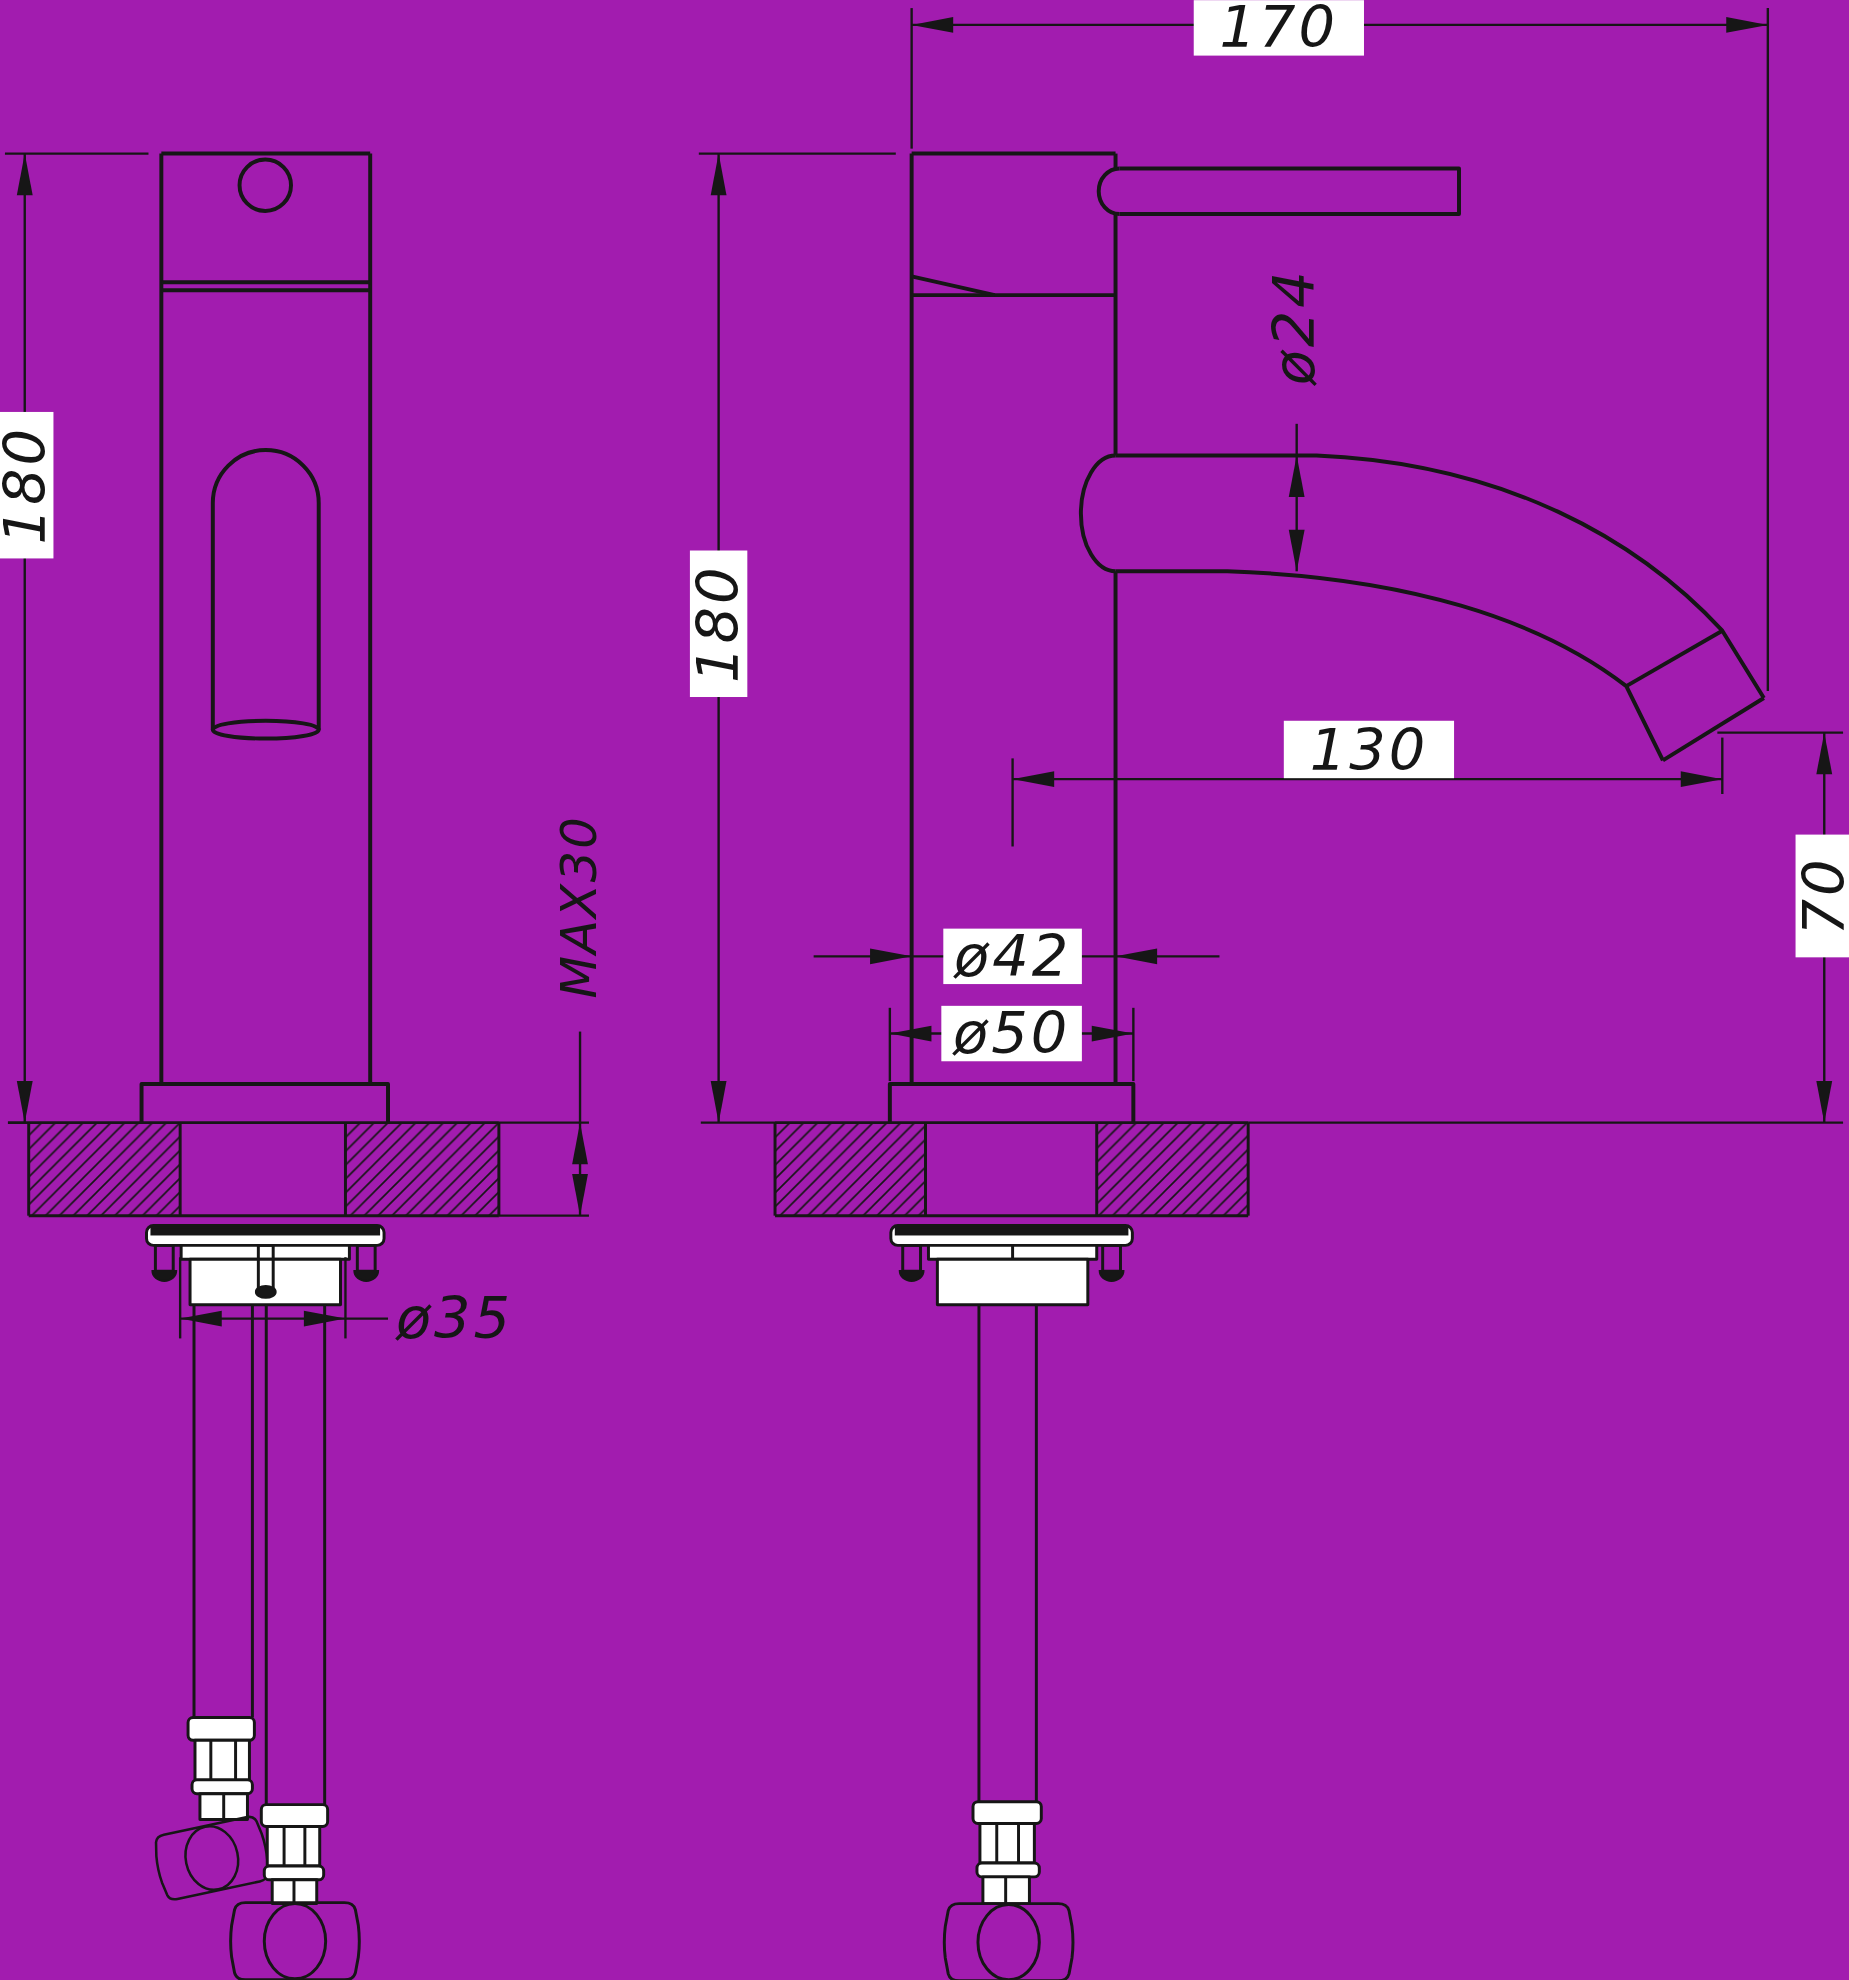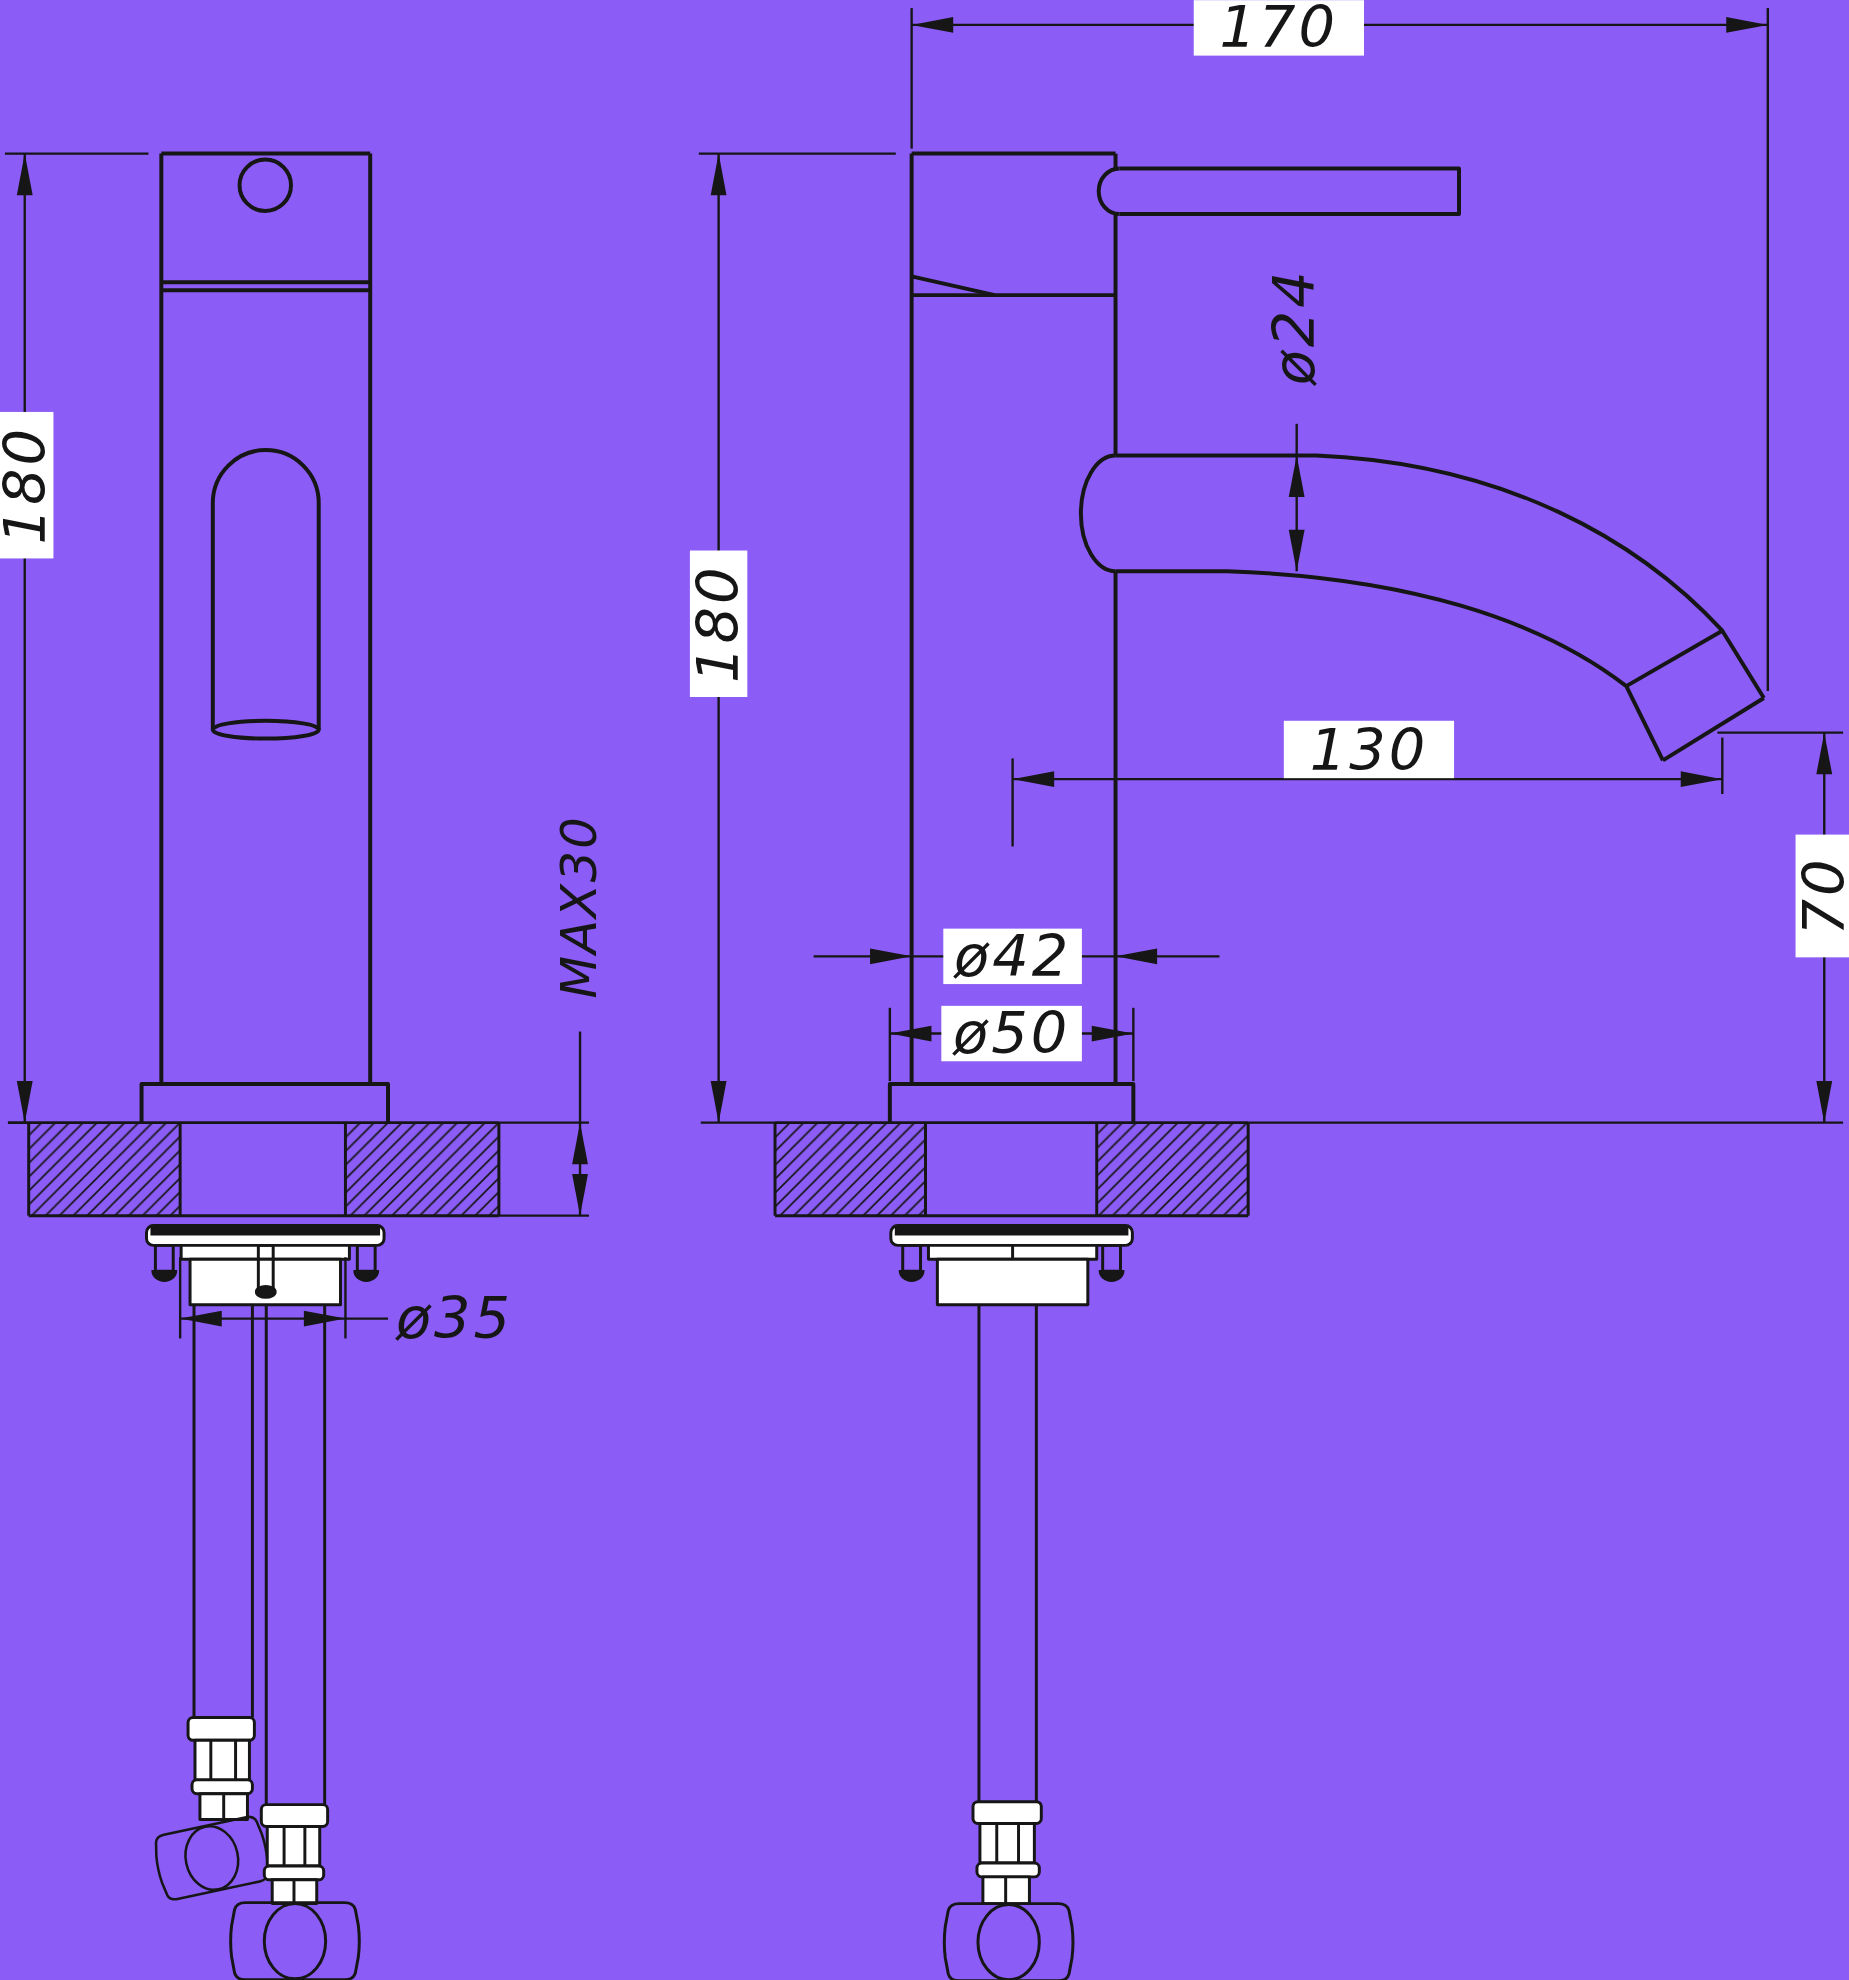--- a/index.html
+++ b/index.html
@@ -1,16 +1,16 @@
 <!DOCTYPE html>
 <html><head>
 <meta charset="utf-8">
 <style>
   html,body{margin:0;padding:0;background:#ffffff;}
-  .stage{width:1849px;height:1980px;position:relative;background:#8b5cf6;overflow:hidden;}
+  .stage{width:1849px;height:1980px;position:relative;background:#a21caf;overflow:hidden;}
   svg{display:block;}
   .obj{stroke:#161616;stroke-width:4;fill:none;stroke-linecap:butt;stroke-linejoin:round;}
   .obj2{stroke:#161616;stroke-width:3;fill:none;stroke-linejoin:round;}
   .objf{stroke:#161616;stroke-width:3;fill:#ffffff;stroke-linejoin:round;}
   .diml{stroke:#161616;stroke-width:2.4;fill:none;}
   .arr{fill:#161616;stroke:none;}
   .lblbg{fill:#ffffff;stroke:none;}
   .dimtxt{font-family:"DejaVu Sans",sans-serif;font-style:italic;font-size:58px;
           fill:#161616;text-anchor:middle;letter-spacing:3px;}
   .dimtxt.sm{font-size:50px;letter-spacing:2px;}

